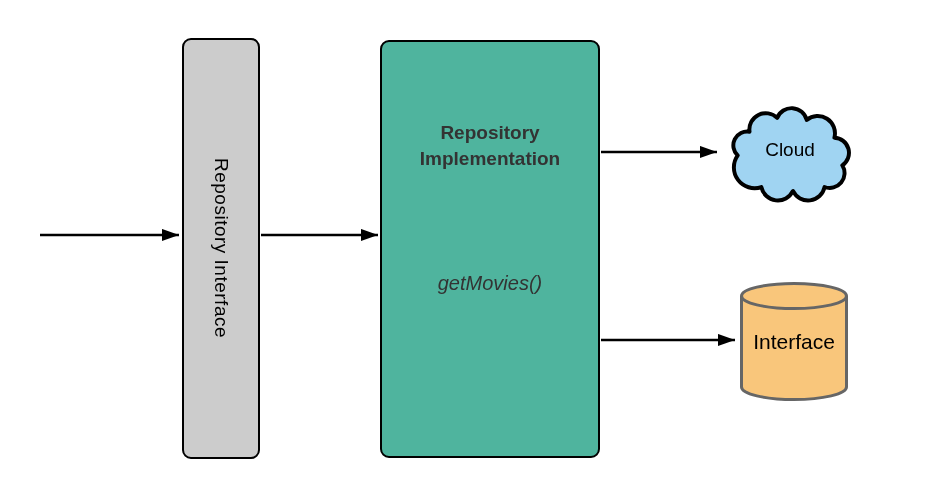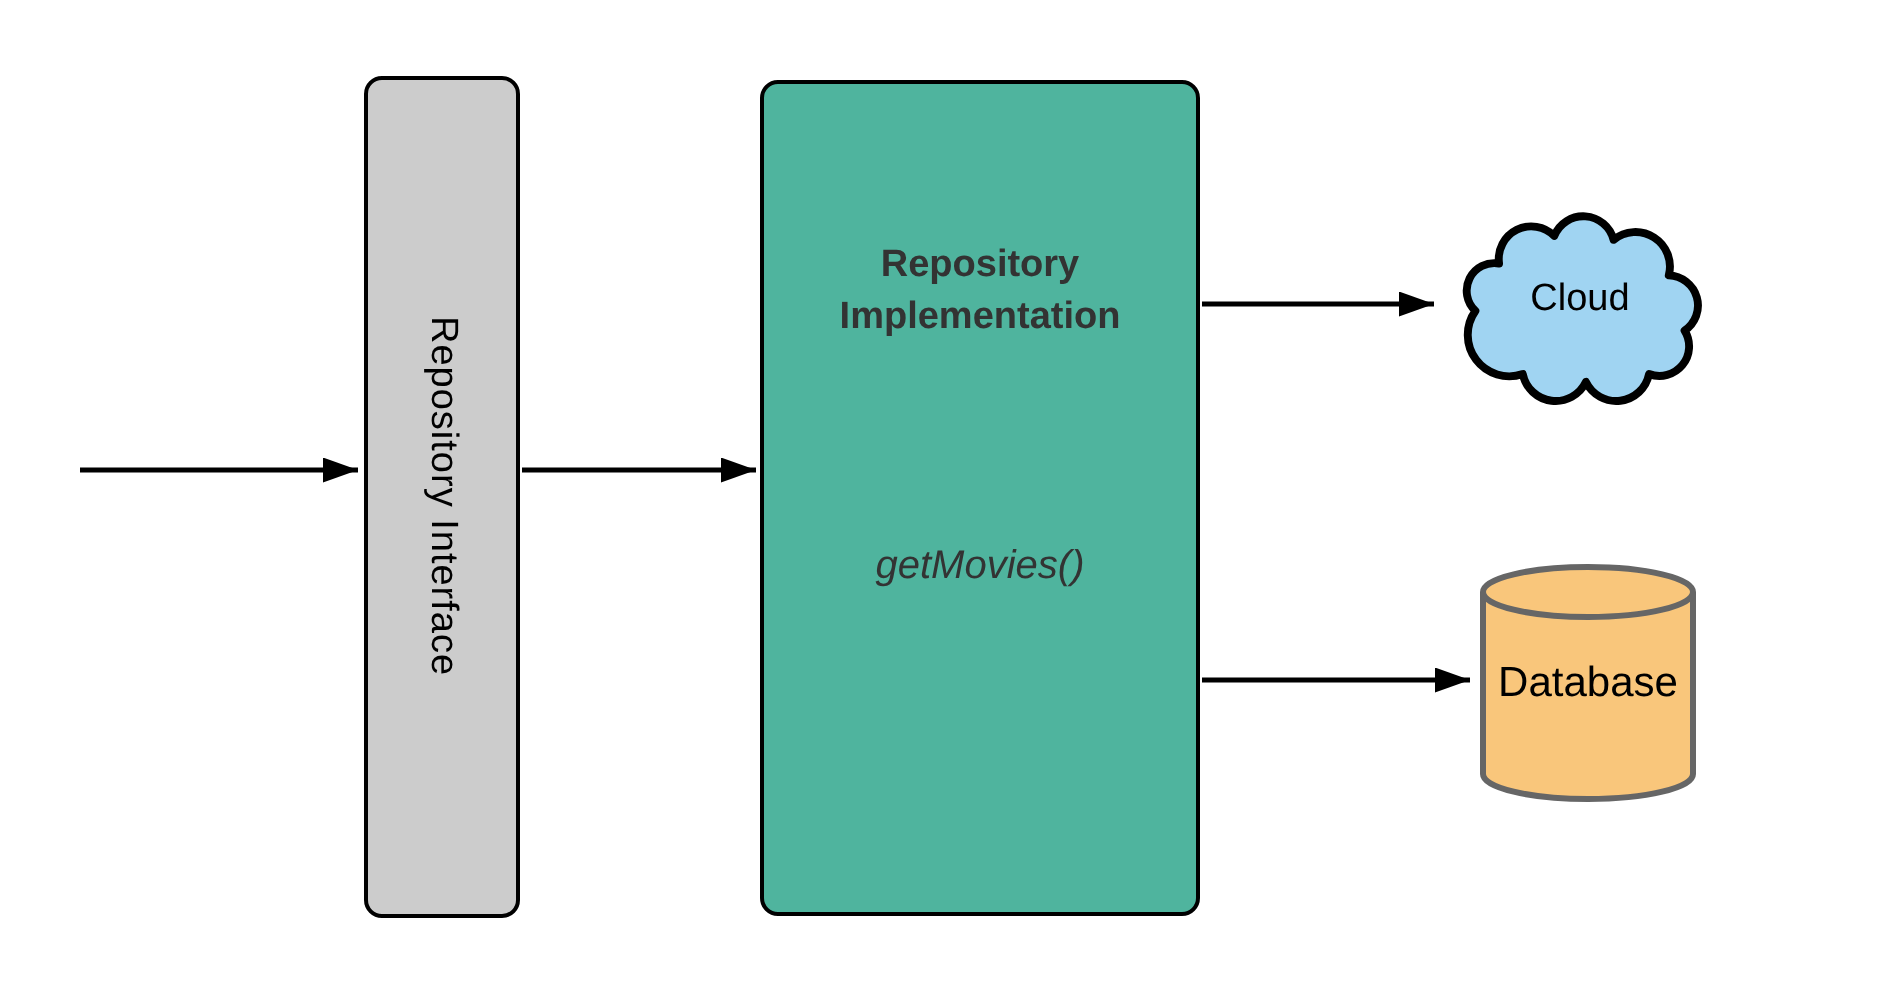--- a/index.html
+++ b/index.html
@@ -163,16 +163,16 @@
   <div class="node impl-box">
     <div class="impl-title">Repository Implementation</div>
     <div class="impl-method">getMovies()</div>
   </div>
 
   <div class="node db-wrap">
     <svg class="db-svg" viewBox="0 0 108 120">
       <path class="shape" d="M 1.5,14 L 1.5,105 A 52.5,12.5 0 0 0 106.5,105 L 106.5,14"></path>
       <ellipse class="shape" cx="54" cy="14" rx="52.5" ry="12.5"></ellipse>
     </svg>
-    <span class="db-label">Database</span>
+    <span class="db-label">Interface</span>
   </div>
 
 </div>
 
 </body></html>

